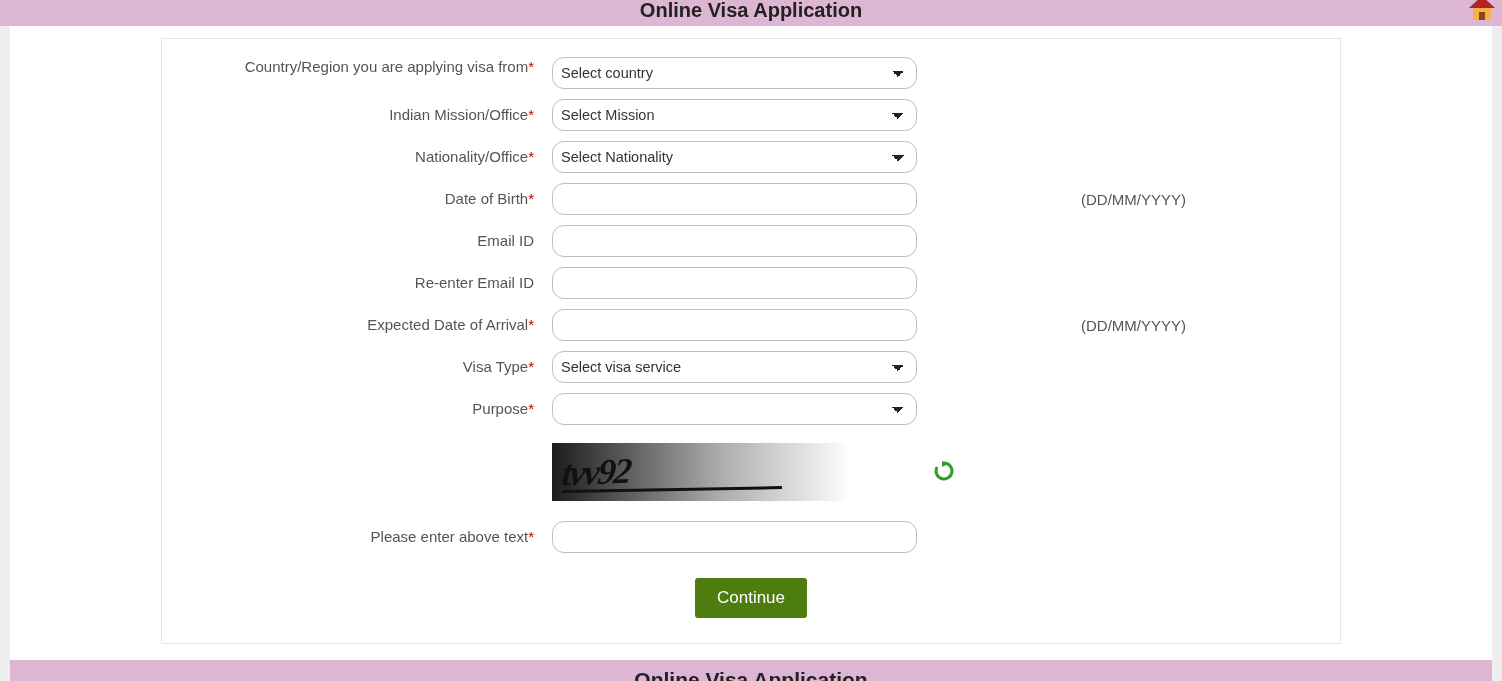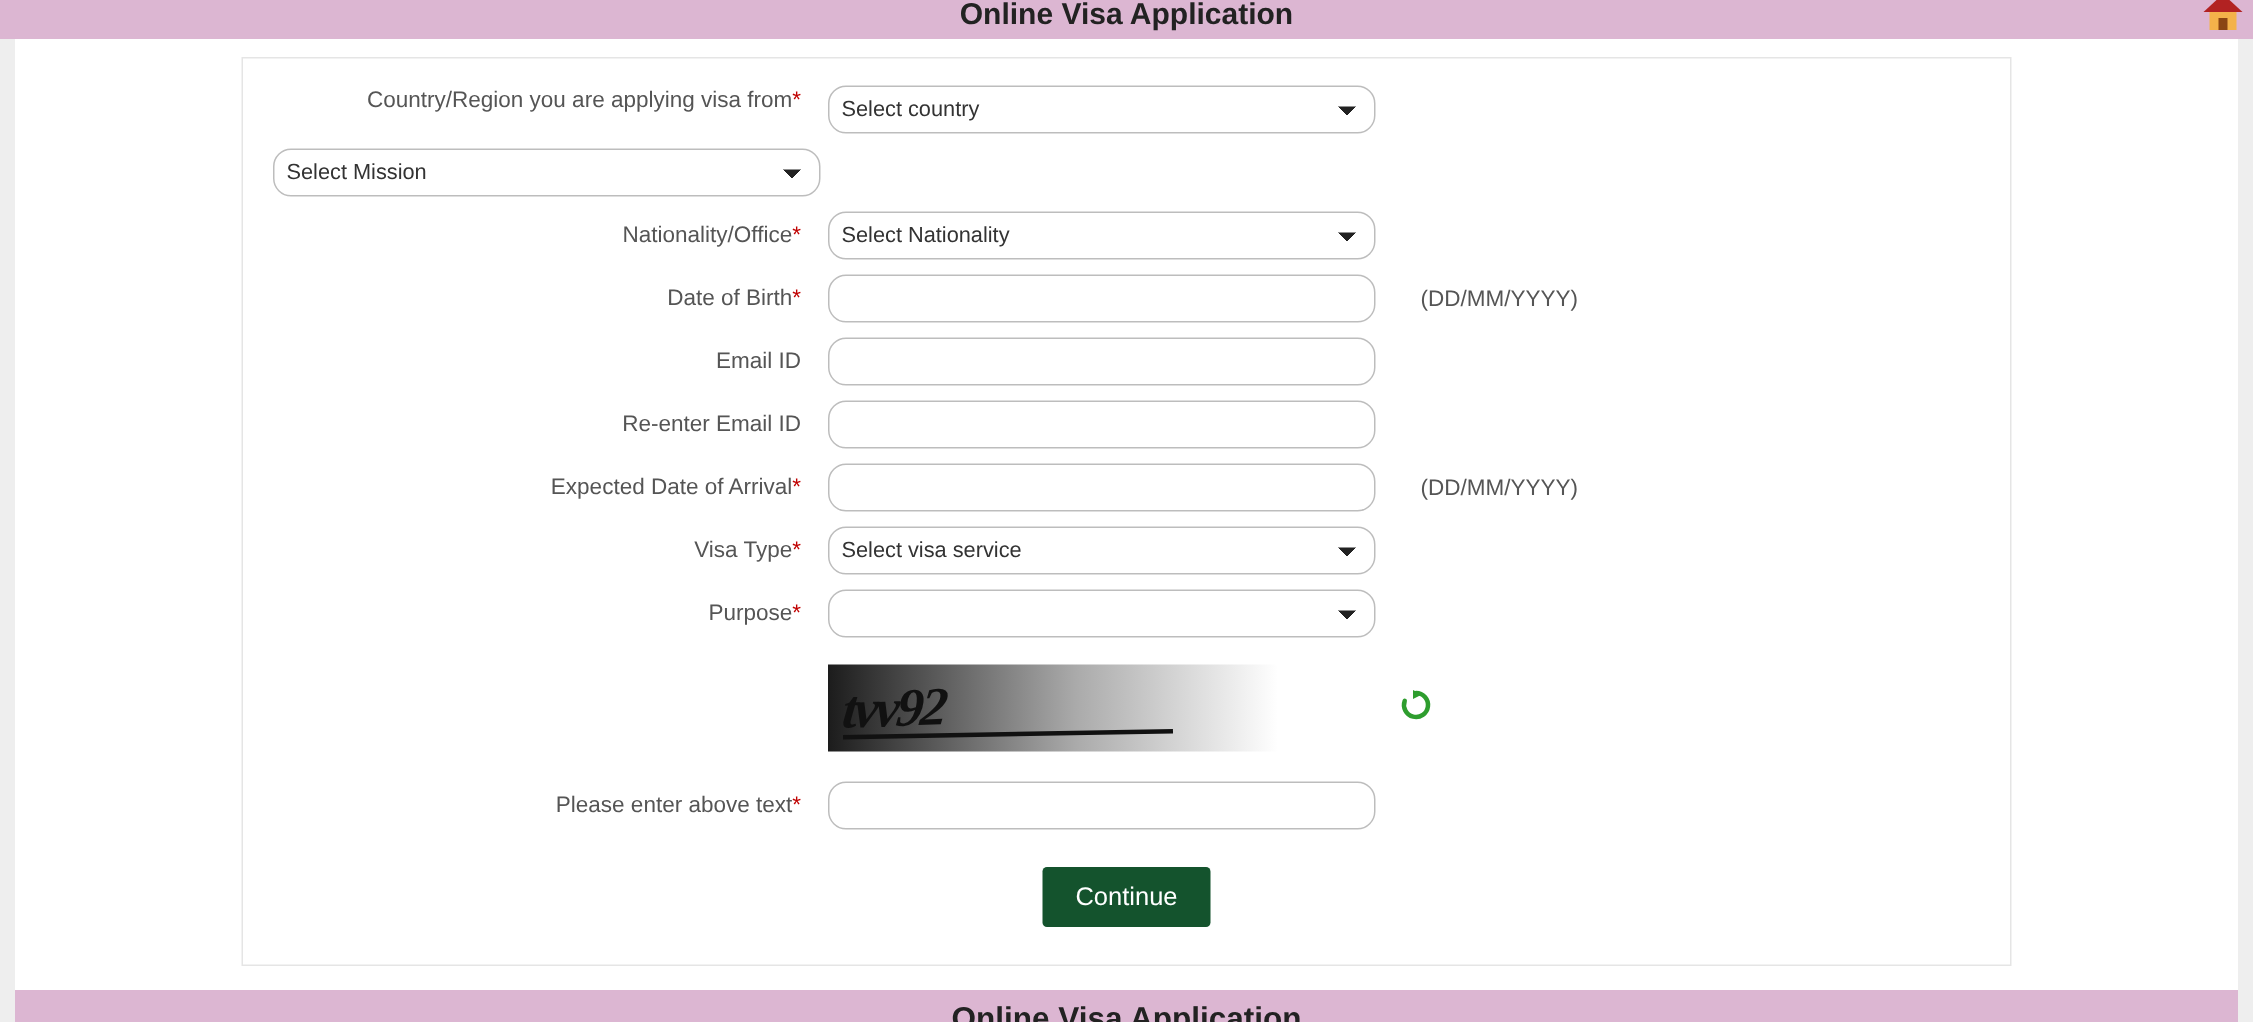--- a/index.html
+++ b/index.html
@@ -95,20 +95,21 @@
 
   .field-wrap {
     flex: 0 0 365px;
   }
 
   .after-text {
     flex: 1;
     padding-left: 30px;
     color: #555;
     font-size: 15px;
+    text-align: center;
   }
 
   select, input[type="text"] {
     width: 365px;
     height: 32px;
     border: 1px solid #bdbdbd;
     background: #ffffff;
     font-size: 14.5px;
     color: #333;
     padding: 0 8px;
@@ -177,21 +178,21 @@
     cursor: pointer;
   }
 
   .continue-wrap {
     text-align: center;
     margin-top: 25px;
   }
 
   .continue-btn {
     display: inline-block;
-    background: #14532d;
+    background: #4d7c0f;
     color: #ffffff;
     font-size: 17px;
     border: none;
     padding: 10px 22px;
     border-radius: 3px;
     cursor: pointer;
     font-family: inherit;
   }
 </style>
 </head>
@@ -219,20 +220,23 @@
           <span>Country/Region you are applying visa from</span><span class="req">*</span>
         </label>
         <div class="field-wrap">
           <select>
             <option>Select country</option>
           </select>
         </div>
       </div>
 
       <div class="form-row">
+        <label class="form-label">
+          <span>Indian Mission/Office</span><span class="req">*</span>
+        </label>
         <div class="field-wrap">
           <select>
             <option>Select Mission</option>
           </select>
         </div>
       </div>
 
       <div class="form-row">
         <label class="form-label">
           <span>Nationality/Office</span><span class="req">*</span>

